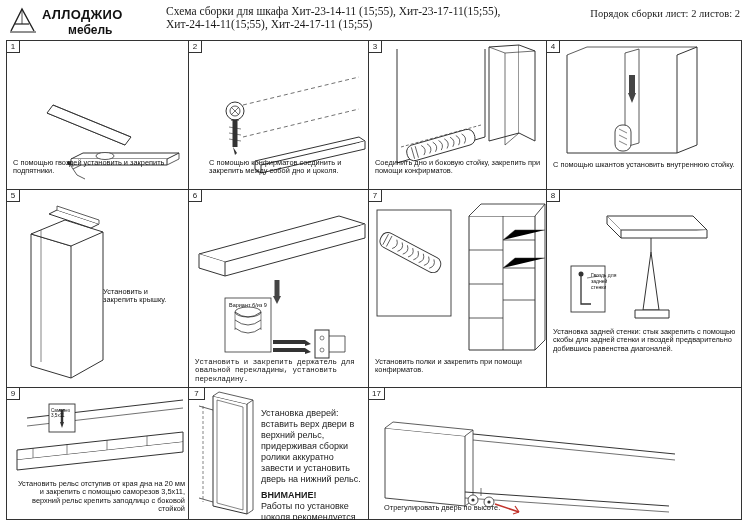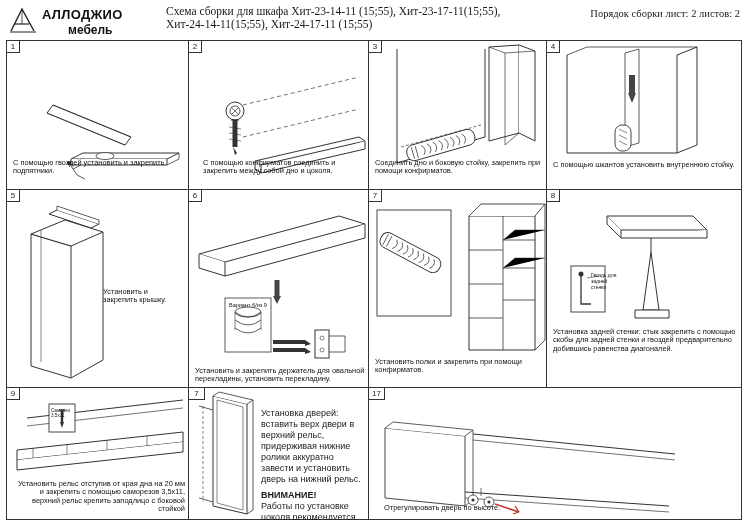--- a/index.html
+++ b/index.html
@@ -97,21 +97,21 @@
             <path d="M42 66 L50 74 M50 66 L42 74" stroke="#333" stroke-width=".7"></path>
             <path d="M46 79 L46 106" stroke="#333" stroke-width="5"></path>
             <path d="M42 79 L50 79" stroke="#333" stroke-width="1"></path>
             <path d="M44 106 L48 112 L46 114 Z" fill="#333"></path>
             <path d="M40 86 L52 88 M40 92 L52 94 M40 98 L52 100" stroke="#333" stroke-width=".6"></path>
             <path d="M66 120 L170 96 L176 100 L72 124 Z" stroke="#333" stroke-width="1" fill="#fff"></path>
             <path d="M66 120 L66 128 L72 132 L72 124" stroke="#333" stroke-width="1" fill="#fff"></path>
             <path d="M72 132 L176 108 L176 100" stroke="#333" stroke-width="1" fill="#fff"></path>
           </svg>
         </div>
-        <div class="cap" style="left:14px;top:118px;width:168px;">С помощью конфирматов соединить и закрепить между собой дно и цоколя.</div>
+        <div class="cap" style="left:20px;top:118px;width:168px;">С помощью конфирматов соединить и закрепить между собой дно и цоколя.</div>
       </div>
 
       <div class="cell" style="left:362px;width:178px;">
         <div class="num">3</div>
         <div class="art">
           <svg width="178" height="148" viewBox="0 0 178 148">
             <path d="M28 8 L28 122" stroke="#333" stroke-width="1"></path>
             <path d="M28 122 L116 96" stroke="#333" stroke-width="1"></path>
             <path d="M116 8 L116 96" stroke="#333" stroke-width="1"></path>
             <path d="M120 6 L120 100 L150 92 L150 4 Z" stroke="#333" stroke-width="1" fill="#fff"></path>
@@ -184,21 +184,21 @@
             <path d="M116 150 L122 154 L116 156" fill="#333"></path>
             <path d="M84 160 L116 160" stroke="#333" stroke-width="4"></path>
             <path d="M116 158 L122 162 L116 164" fill="#333"></path>
             <rect x="126" y="140" width="14" height="28" stroke="#333" stroke-width="1" fill="#fff"></rect>
             <circle cx="133" cy="148" r="2" stroke="#333" stroke-width=".6" fill="#fff"></circle>
             <circle cx="133" cy="160" r="2" stroke="#333" stroke-width=".6" fill="#fff"></circle>
             <path d="M140 146 L156 146 L156 162 L140 162" stroke="#333" stroke-width=".8" fill="none"></path>
           </svg>
         </div>
         <div class="cap" style="left:40px;top:112px;width:54px;font-size:5.5px;line-height:6.4px;">Вариант б/из 9</div>
-        <div class="cap" style="left:6px;top:177px;width:170px;">Установить и закрепить держатель для овальной перекладины, установить перекладину.</div>
+        <div class="cap" style="left:6px;top:168px;width:170px;font-family:Liberation Mono, monospace;">Установить и закрепить держатель для овальной перекладины, установить перекладину.</div>
       </div>
 
       <div class="cell" style="left:362px;width:178px;">
         <div class="num">7</div>
         <div class="art">
           <svg width="178" height="197" viewBox="0 0 178 197">
             <rect x="8" y="20" width="74" height="106" stroke="#333" stroke-width=".9" fill="#fff"></rect>
             <g transform="translate(16,40) rotate(28)">
               <rect x="0" y="0" width="66" height="16" rx="7" stroke="#333" stroke-width=".9" fill="#fff"></rect>
               <path d="M5 2 L5 14 M9 2 L9 14" stroke="#333" stroke-width=".7"></path>
@@ -265,21 +265,21 @@
             <path d="M24 8 L58 16 L58 126 L24 118 Z" stroke="#333" stroke-width="1" fill="#fff"></path>
             <path d="M28 12 L54 19 L54 122 L28 115 Z" stroke="#333" stroke-width=".6" fill="none"></path>
             <path d="M24 8 L30 4 L64 12 L58 16" stroke="#333" stroke-width=".8" fill="#fff"></path>
             <path d="M64 12 L64 122 L58 126" stroke="#333" stroke-width=".8" fill="none"></path>
             <path d="M10 18 L24 22 M10 110 L24 114" stroke="#333" stroke-width=".8"></path>
             <path d="M14 18 L14 114" stroke="#333" stroke-width=".6" stroke-dasharray="3,2"></path>
           </svg>
         </div>
         <div class="big-txt" style="position:absolute;left:72px;top:20px;width:104px;">
           <div>Установка дверей:</div>
-          <div>вставить верх двери в верхний рельс, придерживая нижние ролики аккуратно завести и установить дверь на нижний рельс.</div>
+          <div>вставить верх двери в верхний рельс, придерживая сборки ролики аккуратно завести и установить дверь на нижний рельс.</div>
         </div>
         <div class="big-txt" style="position:absolute;left:72px;top:102px;width:104px;">
           <div class="attn">ВНИМАНИЕ!</div>
           <div>Работы по установке цоколя рекомендуется производить вдвоем.</div>
         </div>
       </div>
 
       <div class="cell" style="left:362px;width:374px;">
         <div class="num" style="width:16px;">17</div>
         <div class="art">

